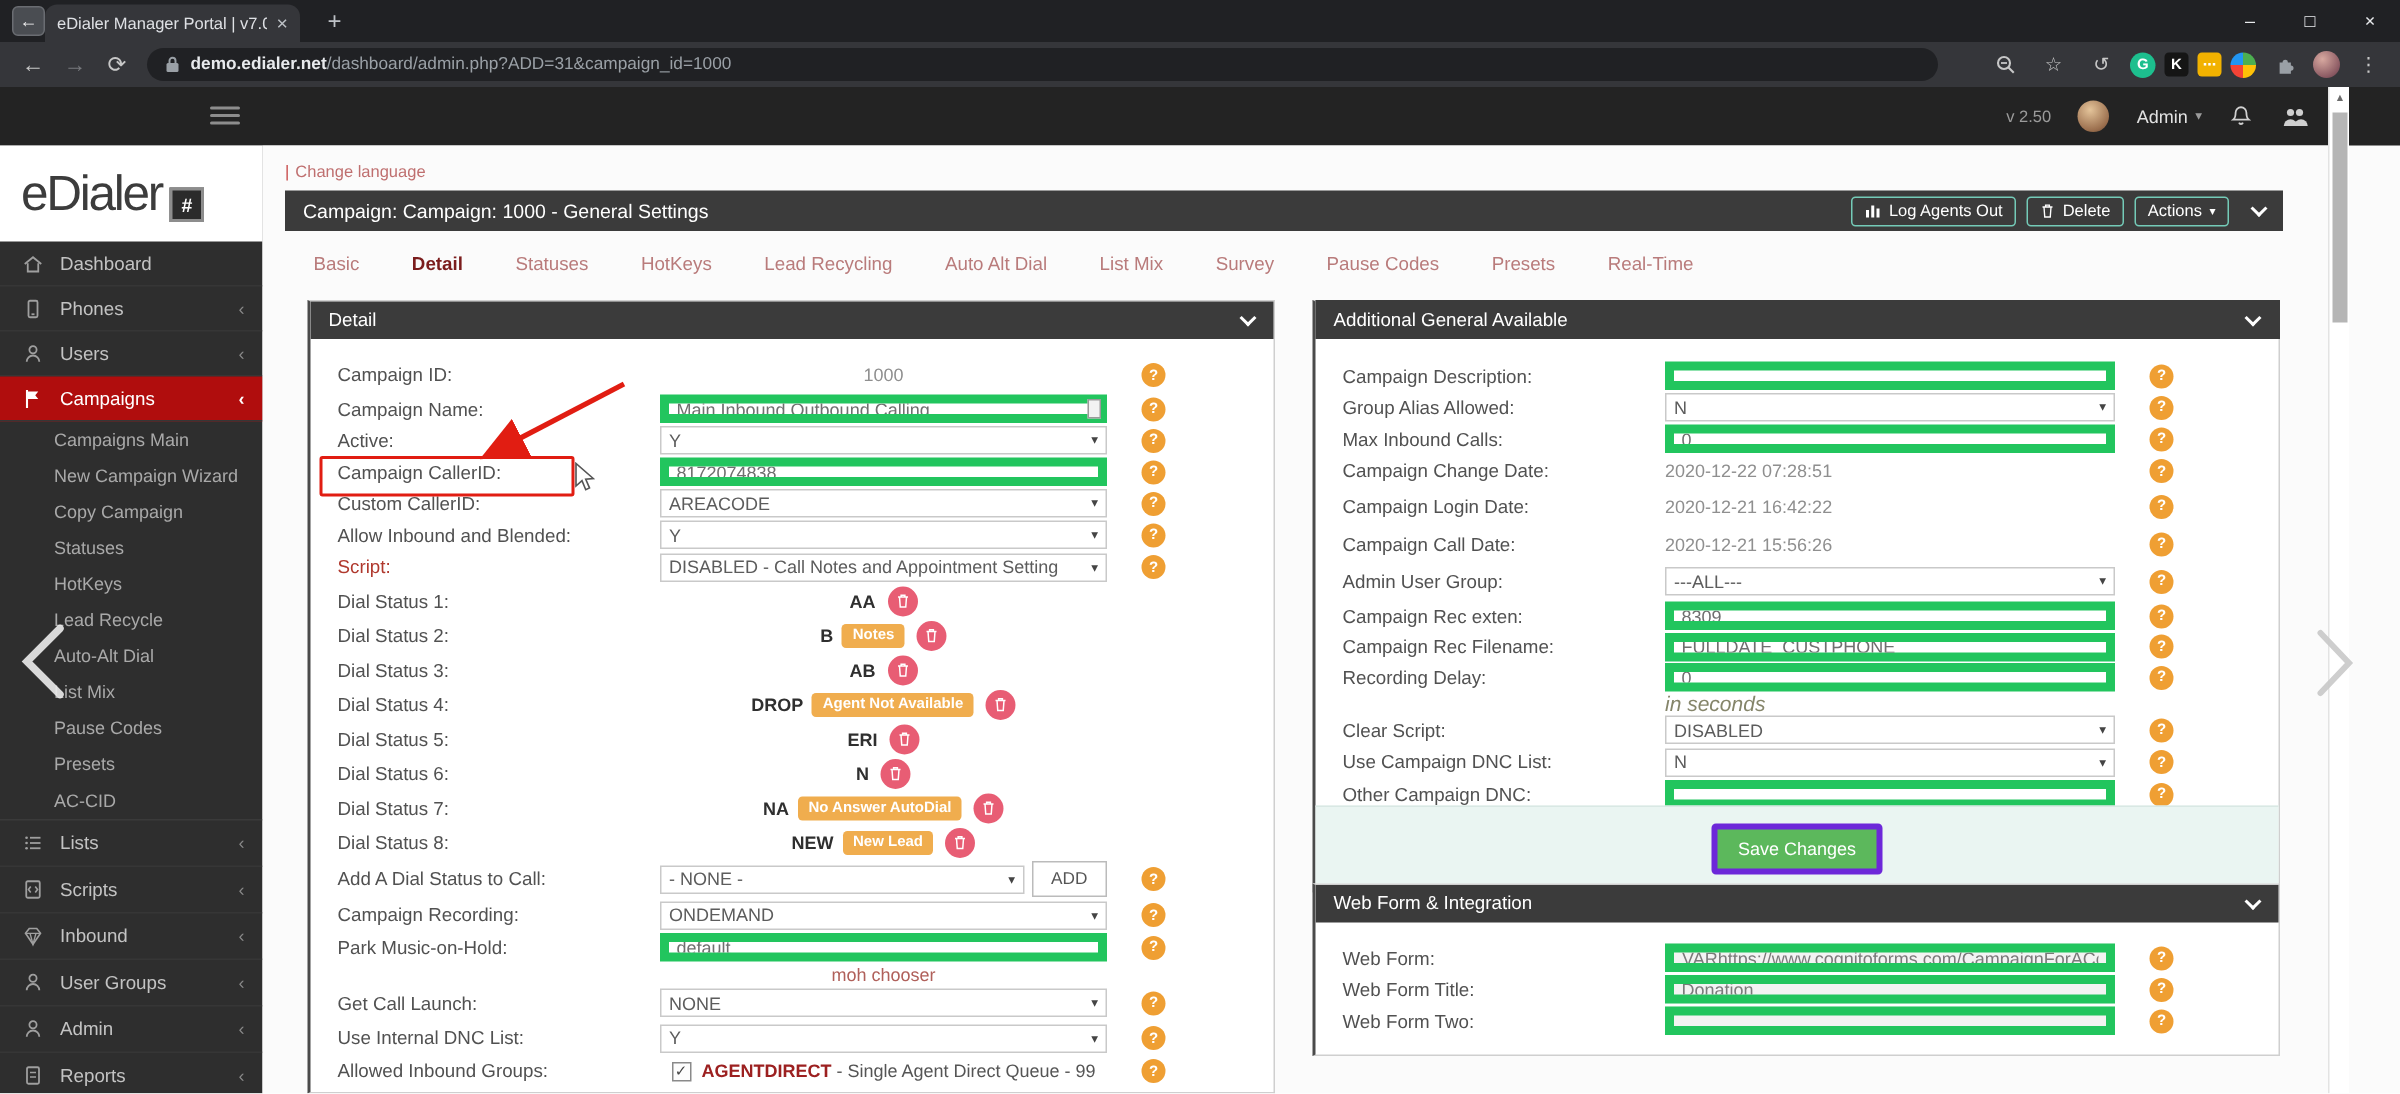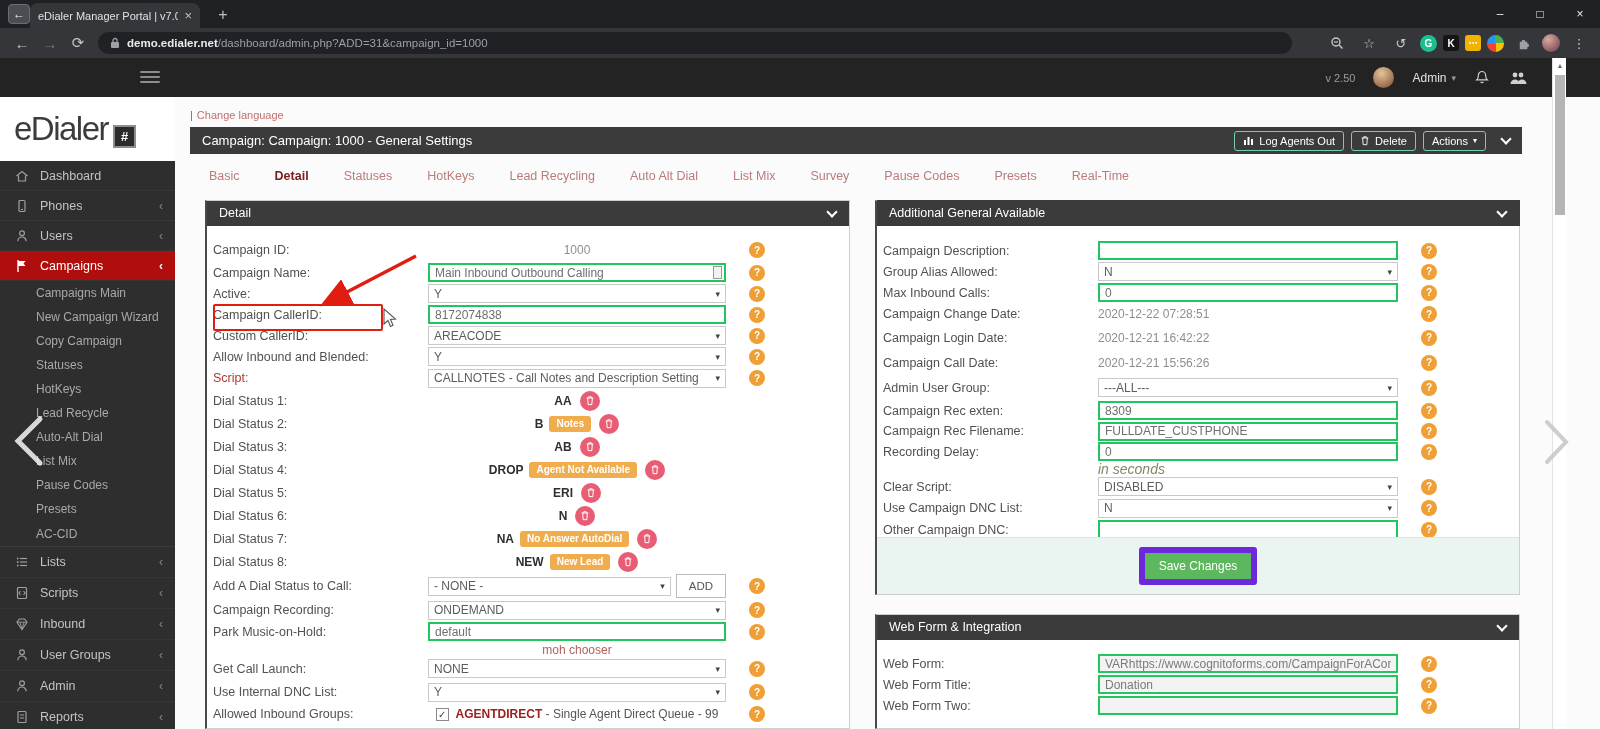--- a/index.html
+++ b/index.html
@@ -36,21 +36,21 @@
     font-size:10px;font-weight:bold;color:#fff;}
   .sq-ic{width:16px;height:16px;border-radius:3px;display:flex;align-items:center;justify-content:center;
     font-size:10px;font-weight:bold;color:#fff;}
   .profile-ic{width:18px;height:18px;border-radius:50%;
     background:radial-gradient(circle at 35% 30%,#d8a9a0,#8b5a63 70%,#5d3a46);}
   
   .topbar{position:absolute;left:0;top:58px;width:1600px;height:39px;background:#232323;}
   .hamburger{position:absolute;left:140px;top:11px;width:20px;height:16px;display:flex;
     flex-direction:column;justify-content:space-between;padding:2px 0;}
   .hamburger span{display:block;height:2px;background:#8d8d8d;border-radius:1px;}
-  .tb-right{position:absolute;right:72px;top:0;height:39px;display:flex;align-items:center;gap:18px;}
+  .tb-right{position:absolute;right:60px;top:0;height:39px;display:flex;align-items:center;gap:18px;}
   .version{color:#9b9b9b;font-size:11px;}
   .avatar{width:21px;height:21px;border-radius:50%;
     background:radial-gradient(circle at 40% 30%,#e4c49a,#9b6f4e 70%,#5f402c);}
   .admin-lbl{color:#e2e2e2;font-size:12px;display:flex;align-items:center;gap:5px;}
   .admin-caret{color:#9b9b9b;font-size:9px;}
   
   .sidebar{position:absolute;left:0;top:97px;width:175px;height:632px;background:#2e2e2e;}
   .logo{height:64px;background:#fff;display:flex;align-items:center;padding-left:14px;}
   .logo-text{font-size:33px;color:#3c3c3c;letter-spacing:-1.5px;}
   .logo-badge{width:23px;height:23px;background:#2b2b2b;border:2px solid #8d8d8d;color:#fff;
@@ -76,27 +76,27 @@
   .chevron-dn{width:8px;height:8px;border-right:2px solid #fff;border-bottom:2px solid #fff;
     transform:rotate(45deg);margin-left:16px;margin-top:-4px;}
   .tabs{position:absolute;left:32px;top:68px;display:flex;gap:31px;}
   .ptab{font-size:12.5px;color:#b97b7b;padding:4px 2px;}
   .ptab.active{color:#7b1d1d;font-weight:bold;}
   
   .panel{position:absolute;background:#fff;border:1px solid #cfcfcf;border-left:2px solid #4a4a4a;}
   .phead{height:26px;background:#3b3b3b;color:#fff;font-size:12.5px;display:flex;align-items:center;
     justify-content:space-between;padding:0 12px;margin:-1px -1px 0 0;}
   .phead .chevron-dn{margin:0 2px 2px 0;}
-  .pbody{padding:12px 18px 0 6px;}
+  .pbody{padding:12px 18px 0 18px;}
   .frow{display:flex;align-items:center;}
   .lbl{flex:0 0 215px;font-size:12.5px;color:#515151;}
   .lbl.red{color:#b0392e;}
   .ctl{width:298px;position:relative;display:flex;align-items:center;justify-content:center;}
   .ctl2{width:300px;position:relative;display:flex;align-items:center;}
-  .inp{width:100%;height:19px;border:2px solid #22c55e;background:#fff;font-family:inherit;
+  .inp{width:100%;height:19px;border:6px solid #22c55e;background:#fff;font-family:inherit;
     font-size:12px;color:#6f6f6f;padding:0 5px;border-radius:0;outline:none;}
   .inp.gray{background:#f3f3f3;color:#7a7a7a;}
   .sel{width:100%;height:19px;border:1px solid #c9c9c9;background:#fff;display:flex;
     align-items:center;padding:0 5px;font-size:12px;color:#5c5c5c;justify-content:space-between;}
   .caret{font-size:9px;color:#444;}
   .static{font-size:12px;color:#8f8f8f;}
   .help{width:16px;height:16px;border-radius:50%;background:#ef9f33;color:#fff;font-size:10px;
     font-weight:bold;display:flex;align-items:center;justify-content:center;margin-left:23px;flex:0 0 16px;}
   .inaddon{position:absolute;right:4px;width:9px;height:13px;border:1px solid #9a9a9a;
     background:#f2f2f2;font-size:6px;color:#666;display:flex;align-items:center;justify-content:center;}
@@ -108,21 +108,21 @@
   .addbtn{height:24px;border:1px solid #bbb;background:#fff;color:#555;font-size:11.5px;
     padding:0 12px;margin-left:5px;display:flex;align-items:center;}
   .linkred{font-size:12px;color:#b0605a;}
   .cb{width:13px;height:13px;border:1px solid #8a8a8a;background:#fdfdfd;display:flex;align-items:center;
     justify-content:center;font-size:10px;color:#444;margin-right:7px;flex:0 0 13px;}
   .gstrong{font-size:12px;color:#9c2020;font-weight:bold;}
   .grest{font-size:12px;color:#555;white-space:pre;}
   .hintline{font-size:14px;color:#85856a;font-style:italic;}
   .savefoot{position:absolute;left:0;bottom:0;width:100%;height:57px;background:#eaf5f2;
     border-top:1px solid #d9e8e4;display:flex;align-items:center;justify-content:center;}
-  .savebtn{background:#5cb85c;color:#fff;font-size:12px;border:6px solid #6d28d9;border-radius:3px;
+  .savebtn{background:#5cb85c;color:#fff;font-size:12px;border:4px solid #6d28d9;border-radius:3px;
     padding:6px 14px;}
   
   .scrollbar{position:absolute;left:1552px;top:58px;width:14px;height:671px;background:#ffffff;
     border-left:1px solid #e3e3e3;}
   .sb-arrow{width:14px;height:14px;display:flex;align-items:center;justify-content:center;
     color:#6b6b6b;font-size:7px;}
   .sb-thumb{position:absolute;left:2px;top:17px;width:10px;height:140px;background:#b5b5b5;}
   .annot-rect{position:absolute;left:213px;top:304px;width:170px;height:27px;
     border:2px solid #e11d12;border-radius:2px;}
   .bignav{position:absolute;opacity:0.9;}
@@ -411,21 +411,21 @@
                 <span>Y</span>
                 <span class="caret">▾</span>
               </span>
             </span>
           <span class="help">?</span>
         </div>
         <div class="frow" style="height:22px">
           <span class="lbl red">Script:</span>
           <span class="ctl">
               <span class="sel">
-                <span>CALLNOTES - Call Notes and Description Setting</span>
+                <span>DISABLED - Call Notes and Appointment Setting</span>
                 <span class="caret">▾</span>
               </span>
             </span>
           <span class="help">?</span>
         </div>
 
         <div class="frow" style="height:23px">
           <span class="lbl">Dial Status 1:</span>
           <span class="ctl">
               <span class="dcode">AA</span>
@@ -698,21 +698,21 @@
               <input class="inp" value="" style="">
             </span>
           <span class="help">?</span>
         </div>
       </div>
       <div class="savefoot">
         <span class="savebtn">Save Changes</span>
       </div>
     </div>
 
-    <div class="panel" style="left:700px;top:517px;width:645px;height:115px;overflow:hidden">
+    <div class="panel" style="left:700px;top:492px;width:645px;height:115px;overflow:hidden">
       <div class="phead">
         <span>Web Form &amp; Integration</span>
         <span class="chevron-dn"></span>
       </div>
       <div class="pbody" style="padding-top:13px">
         <div class="frow" style="height:21px">
           <span class="lbl">Web Form:</span>
           <span class="ctl2">
               <input class="inp gray" value="VARhttps://www.cognitoforms.com/CampaignForAConservati" style="">
             </span>

